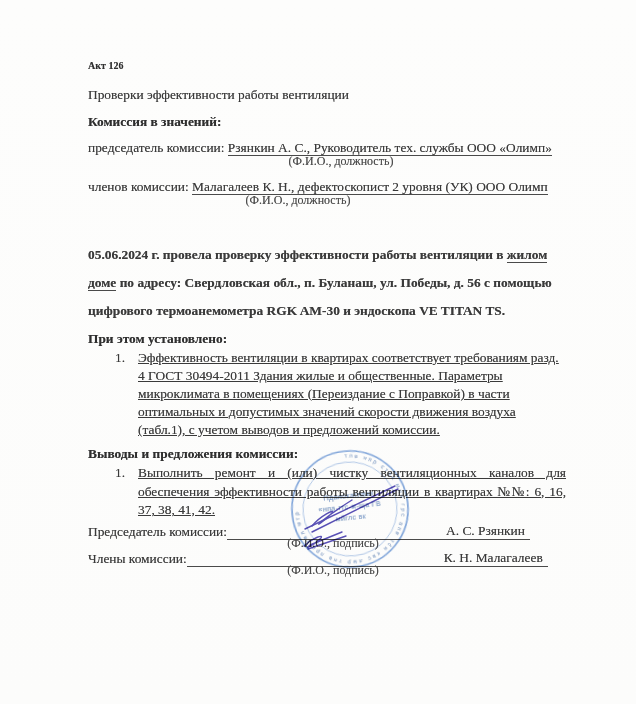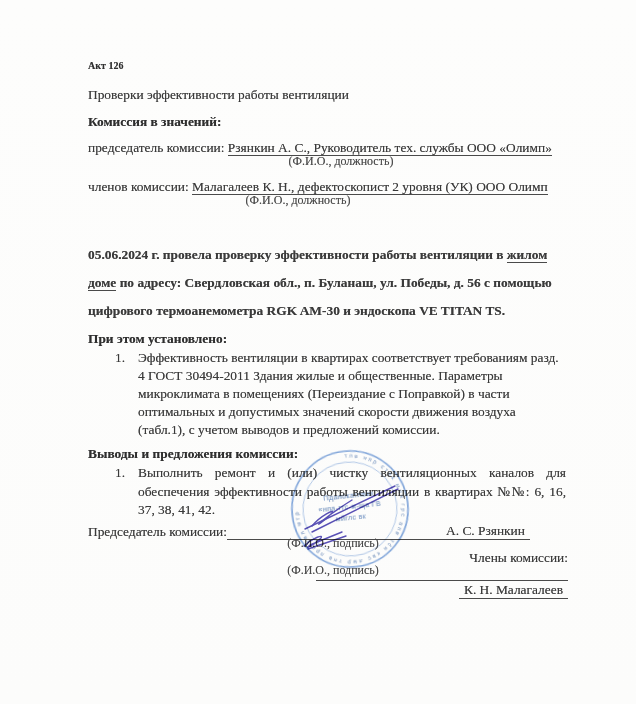--- a/index.html
+++ b/index.html
@@ -39,29 +39,29 @@
     text-shadow:0 0 0.4px rgba(60,60,60,0.5);
   }
   .hint-row{display:block;}
   .hint-offset-1{padding-left:168px;width:170px;text-align:center;box-sizing:content-box;}
   .hint-offset-2{padding-left:125px;width:170px;text-align:center;box-sizing:content-box;}
   .intro{margin:36px 0 0 0;line-height:28px;width:478px;font-weight:bold;}
   .num-item{
     display:flex;margin:2px 0 0 27px;line-height:18px;
   }
   .num-item .num{flex:0 0 23px;}
-  .num-item .itm-text{width:428px;}
+  .num-item .itm-text{width:428px;text-decoration:underline;}
   .num-item.justified{line-height:18.5px;}
   .num-item.justified .itm-text{text-align:justify;}
   .date-line{margin:16px 0 0 0;line-height:17px;}
   .sig-row{
     position:relative;margin:2px 0 0 0;line-height:17px;
     display:flex;align-items:flex-end;
   }
-  .sig-row.second{margin-top:9px;flex-direction:column;}
+  .sig-row.second{margin-top:9px;}
   .sig-label{white-space:nowrap;}
   .sig-blank{display:inline-block;border-bottom:1px solid #4a4a4a;height:14px;}
   .blank-1{width:214px;}
   .blank-2{width:252px;}
   .sig-name{border-bottom:1px solid #4a4a4a;padding:0 5px;white-space:nowrap;}
   .sig-hint{position:absolute;top:16px;left:160px;width:170px;text-align:center;}
   .stamp-svg{
     position:absolute;left:287px;top:446px;
     mix-blend-mode:multiply;
     filter:blur(0.45px);

